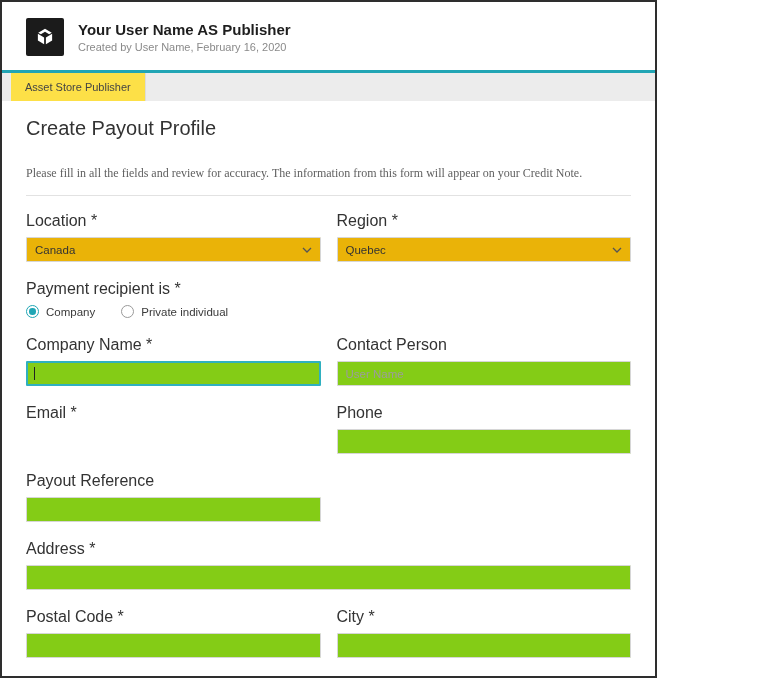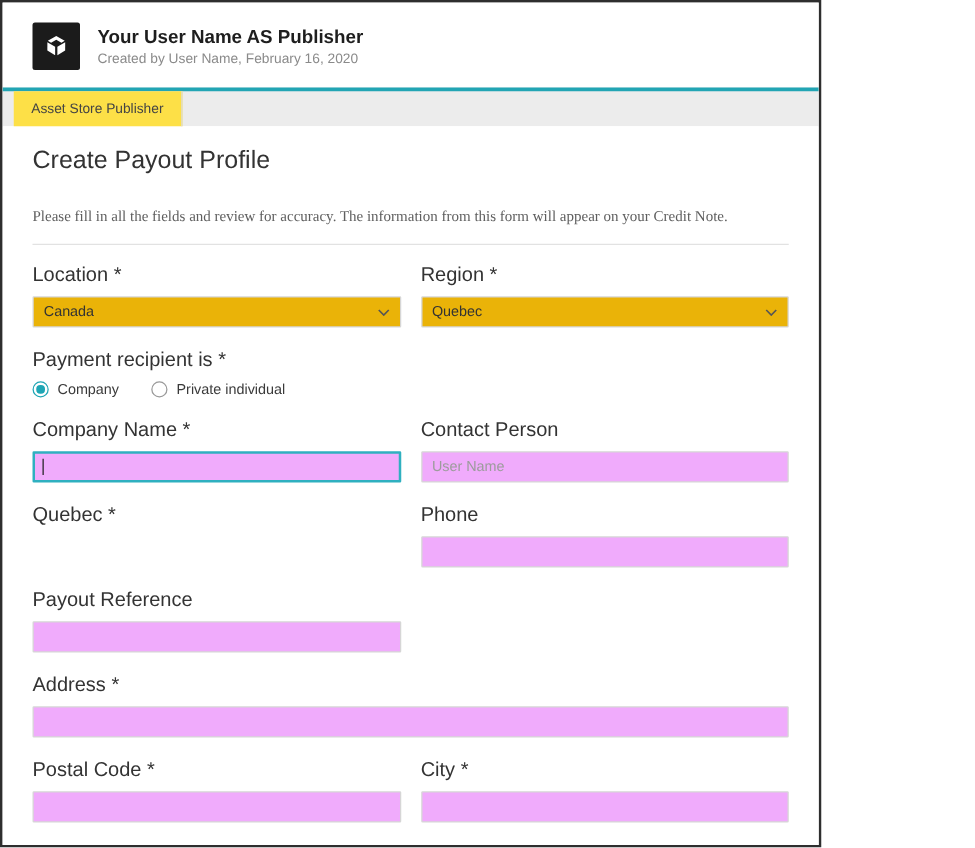--- a/index.html
+++ b/index.html
@@ -96,21 +96,21 @@
   .field-label {
     display: block;
     font-size: 16px;
     color: #333;
     margin-bottom: 7px;
   }
   .text-input, .select {
     width: 100%;
     height: 25px;
     border: 1px solid #d6d6d6;
-    background: #f0abfc;
+    background: #84cc16;
     font-family: "Liberation Sans", sans-serif;
     font-size: 11.5px;
     color: #555;
     padding: 0 8px;
     border-radius: 1px;
     outline: none;
   }
   .text-input::placeholder { color: #9c9c9c; }
   .select {
     background: #eab308;
@@ -261,21 +261,21 @@
           <input type="text" class="text-input focused" value="" style="">
           <span class="caret"></span>
         </div>
       </div>
 
       <div class="field">
         <span class="field-label">Contact Person</span>
         <input type="text" class="text-input" placeholder="User Name" style="">
       </div>
       <div class="field">
-        <span class="field-label">Quebec *</span>
+        <span class="field-label">Email *</span>
       </div>
 
       <div class="field">
         <span class="field-label">Phone</span>
         <input type="text" class="text-input" style="">
       </div>
       <div class="field">
         <span class="field-label">Payout Reference</span>
         <input type="text" class="text-input" style="">
       </div>

